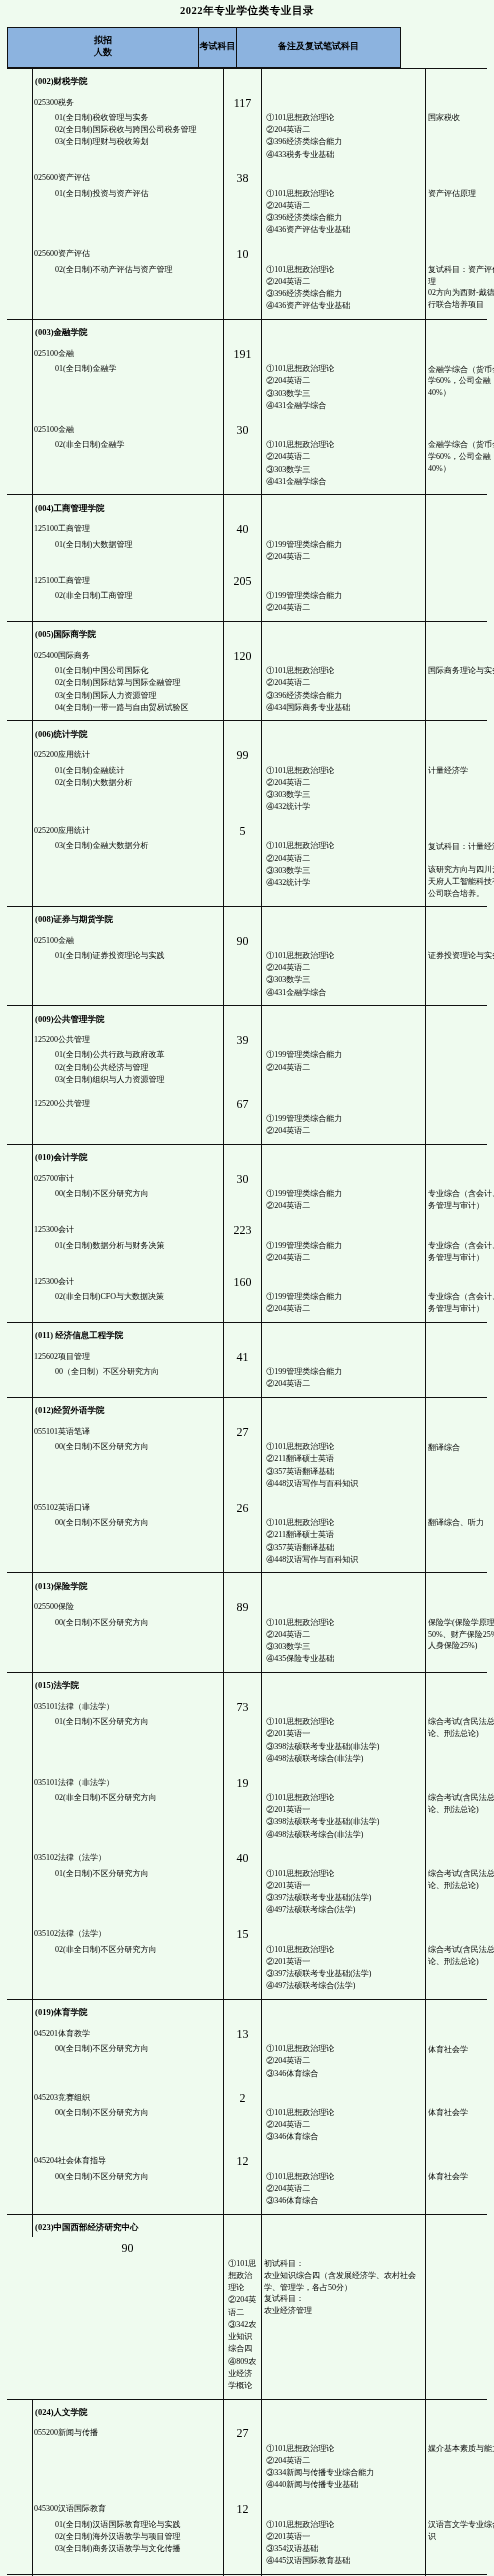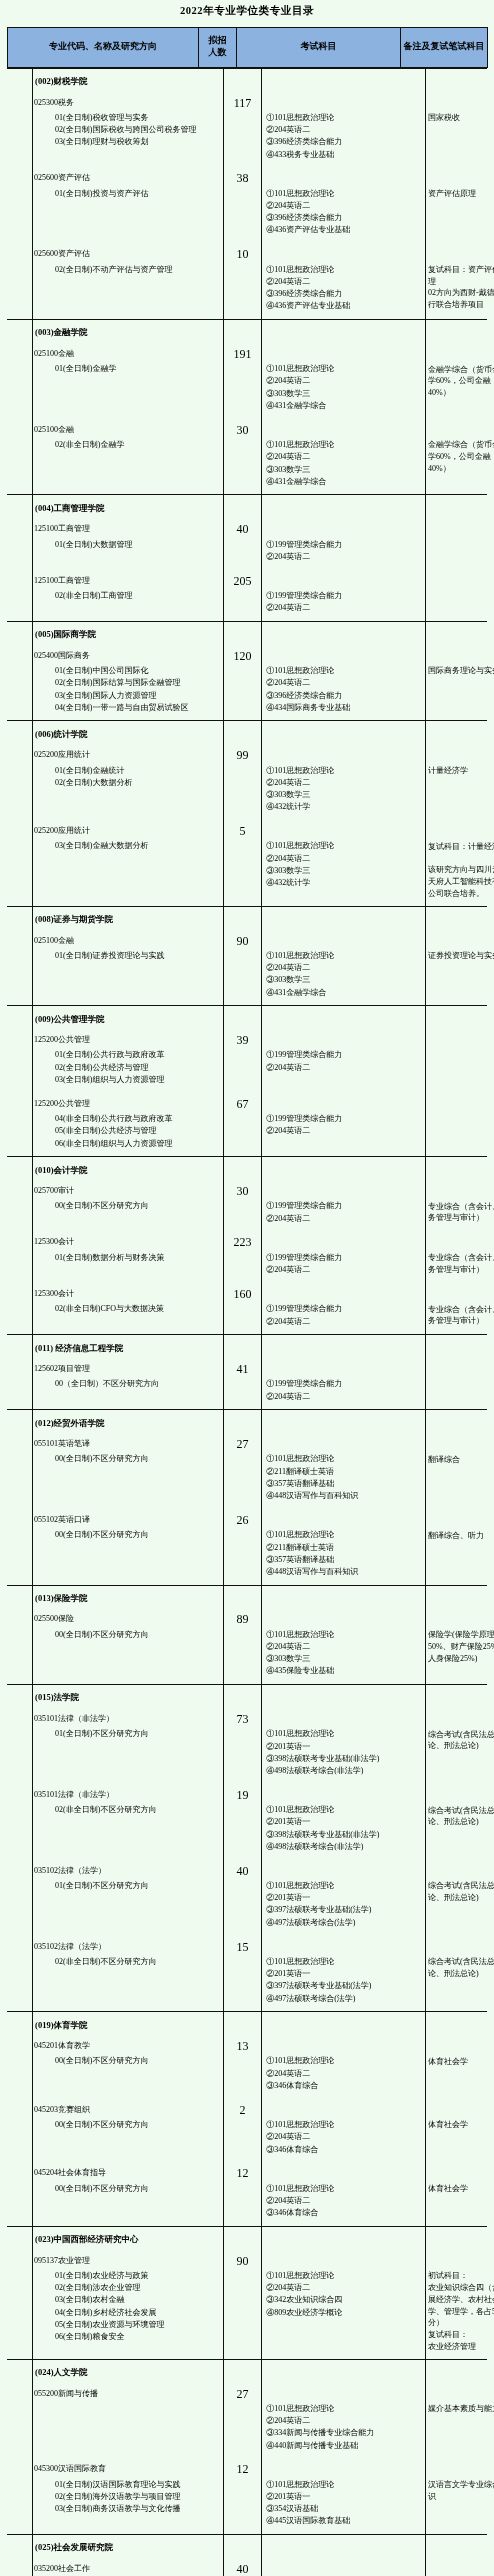--- a/index.html
+++ b/index.html
@@ -44,21 +44,20 @@
   .count{line-height:12.2px;}
 </style>
 </head>
 <body>
 
 <div class="page">
   <div class="title">2022年专业学位类专业目录</div>
 
   <div class="catalog">
     <div class="grid-row thead">
-      <div>专业代码、名称及研究方向</div>
       <div>拟招
 人数</div>
       <div>考试科目</div>
       <div>备注及复试笔试科目</div>
     </div>
     <div id="sections-host">
   <div class="sec">
     <div class="col-a college-cell">(002)财税学院</div>
     <div class="col-b"></div>
     <div class="col-c"></div>
@@ -358,25 +357,20 @@
               <div class="exam">①199管理类综合能力</div>
               <div class="exam">②204英语二</div>
             </div>
   </div>
   <div class="col-d bc4">
     <div class="note"></div>
   </div>
 
   <div class="col-a bc1">
     <div class="program">125200公共管理</div>
-    <div class="dirs">
-              <div class="dir">04(非全日制)公共行政与政府改革</div>
-              <div class="dir">05(非全日制)公共经济与管理</div>
-              <div class="dir">06(非全日制)组织与人力资源管理</div>
-            </div>
   </div>
   <div class="col-b bc2">
     <div class="count">67</div>
   </div>
   <div class="col-c bc3">
     <div class="exams">
               <div class="exam">①199管理类综合能力</div>
               <div class="exam">②204英语二</div>
             </div>
   </div>
@@ -709,31 +703,20 @@
     <div class="note">体育社会学</div>
   </div>
 </div>
 
   <div class="sec">
     <div class="col-a college-cell">(023)中国西部经济研究中心</div>
     <div class="col-b"></div>
     <div class="col-c"></div>
     <div class="col-d"></div>
 
-  <div class="col-a bc1">
-    <div class="program">095137农业管理</div>
-    <div class="dirs">
-              <div class="dir">01(全日制)农业经济与政策</div>
-              <div class="dir">02(全日制)涉农企业管理</div>
-              <div class="dir">03(全日制)农村金融</div>
-              <div class="dir">04(全日制)乡村经济社会发展</div>
-              <div class="dir">05(全日制)农业资源与环境管理</div>
-              <div class="dir">06(全日制)粮食安全</div>
-            </div>
-  </div>
   <div class="col-b bc2">
     <div class="count">90</div>
   </div>
   <div class="col-c bc3">
     <div class="exams">
               <div class="exam">①101思想政治理论</div>
               <div class="exam">②204英语二</div>
               <div class="exam">③342农业知识综合四</div>
               <div class="exam">④809农业经济学概论</div>
             </div>

